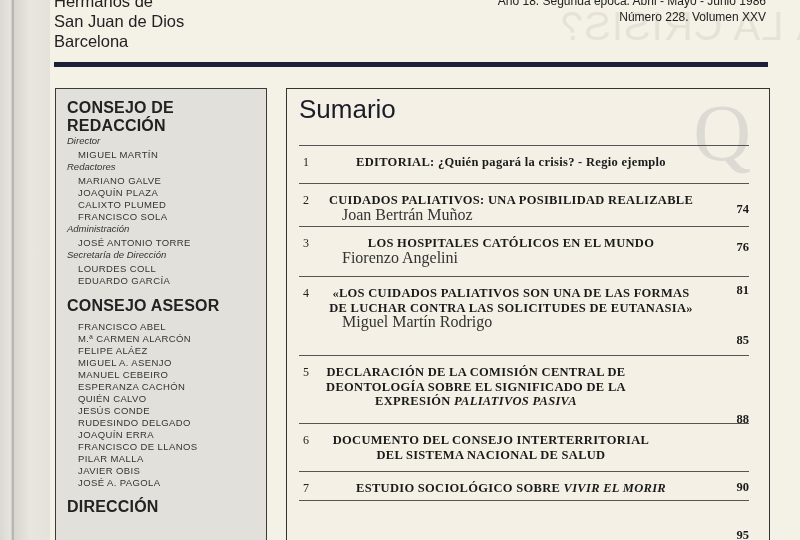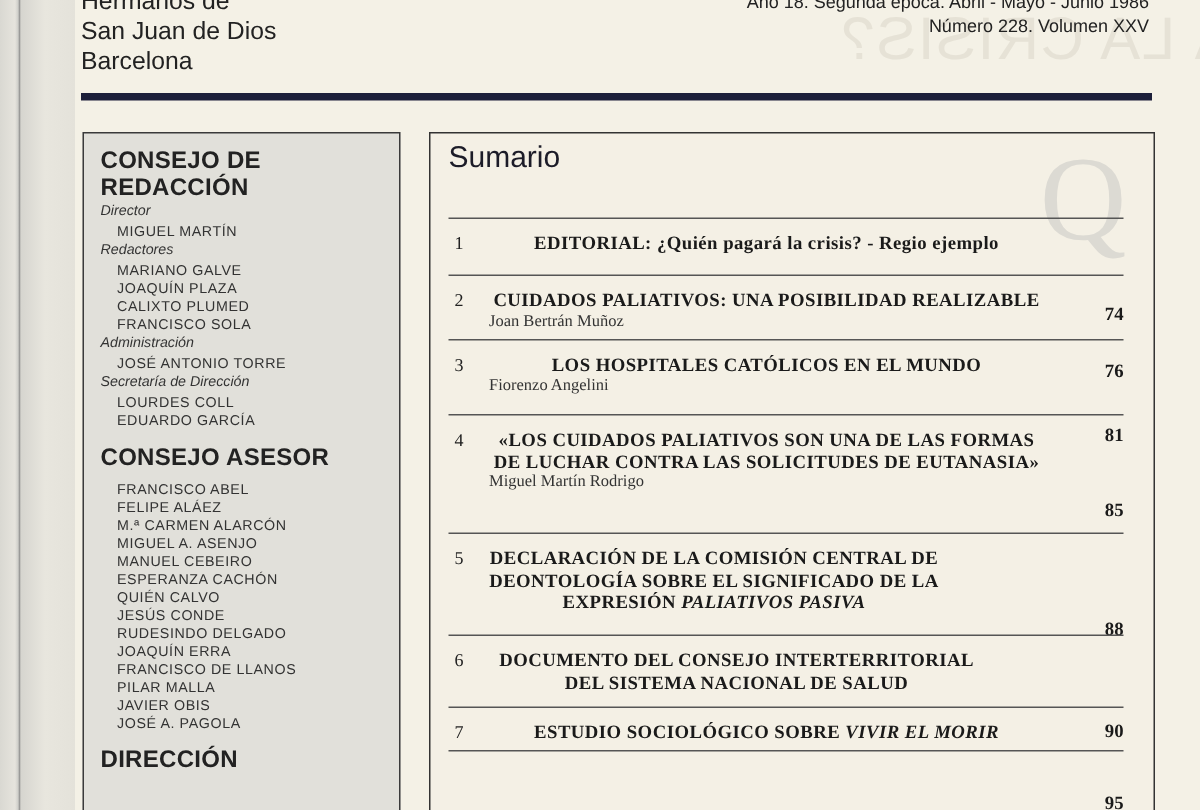--- a/index.html
+++ b/index.html
@@ -48,21 +48,21 @@
     }
     .staff .section { margin-top: 6px; }
     
     .sumario {
       position: absolute; left: 286px; top: 88px; width: 484px; height: 470px;
       border: 1.5px solid #333; background: rgba(243,240,229,0.92);
       box-sizing: border-box;
     }
     .sumario h1 {
       position: absolute; left: 12px; top: 5px; margin: 0;
-      font-size: 20px; font-weight: normal; color: #1c1c28;
+      font-size: 26px; font-weight: normal; color: #1c1c28;
     }
     .big-q {
       position: absolute; right: 18px; top: 4px; font-family: "Liberation Serif", serif;
       font-size: 80px; color: #dcdad3; line-height: 1;
     }
     .toc {
       position: absolute; left: 12px; top: 56px; width: 450px;
       font-family: "Liberation Serif", serif;
     }
     .entry {
@@ -71,21 +71,21 @@
     }
     .entry .num {
       position: absolute; left: 4px; font-size: 12px; color: #222;
     }
     .entry .title {
       margin-left: 27px; width: 370px; font-size: 12.5px; font-weight: bold;
       line-height: 14.5px; letter-spacing: 0.3px; color: #1a1a1a; text-align: center;
     }
     .entry .title i { font-weight: bold; }
     .entry .author {
-      margin-left: 27px; font-size: 11px; color: #333; line-height: 13px;
+      margin-left: 43px; font-size: 16px; color: #333; line-height: 13px;
     }
     .entry .page {
       position: absolute; right: 0; top: 9px; font-size: 12.5px; font-weight: bold; color: #1a1a1a; margin-top: 47px;
     }
   </style>
 </head>
 <body>
 
 <div class="gutter"></div>
 
@@ -127,22 +127,22 @@
 
   <div class="role">Secretaría de Dirección</div>
   <div class="names">
     <div class="name">LOURDES COLL</div>
     <div class="name">EDUARDO GARCÍA</div>
   </div>
 
   <h3 class="section" style="margin-top:10px">CONSEJO ASESOR</h3>
   <div class="names" style="margin-top:6px">
     <div class="name">FRANCISCO ABEL</div>
+    <div class="name">M.ª CARMEN ALARCÓN</div>
     <div class="name">FELIPE ALÁEZ</div>
-    <div class="name">M.ª CARMEN ALARCÓN</div>
     <div class="name">MIGUEL A. ASENJO</div>
     <div class="name">MANUEL CEBEIRO</div>
     <div class="name">ESPERANZA CACHÓN</div>
     <div class="name">QUIÉN CALVO</div>
     <div class="name">JESÚS CONDE</div>
     <div class="name">RUDESINDO DELGADO</div>
     <div class="name">JOAQUÍN ERRA</div>
     <div class="name">FRANCISCO DE LLANOS</div>
     <div class="name">PILAR MALLA</div>
     <div class="name">JAVIER OBIS</div>

